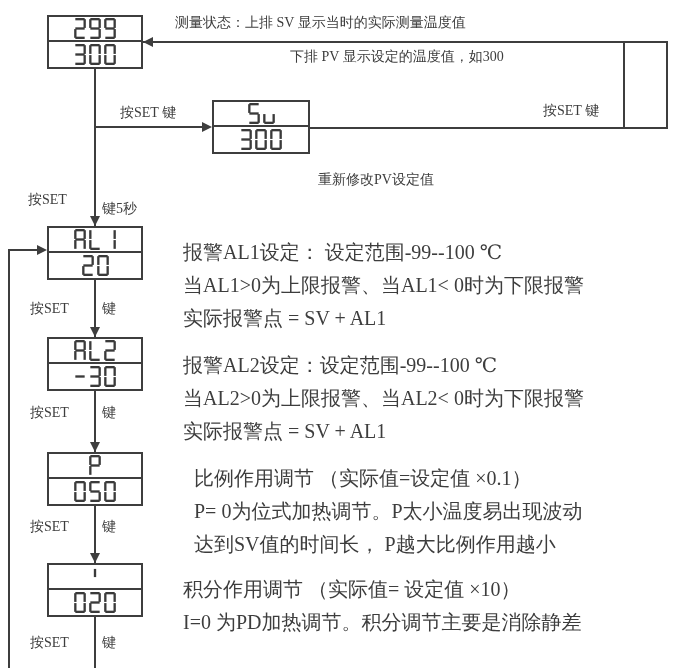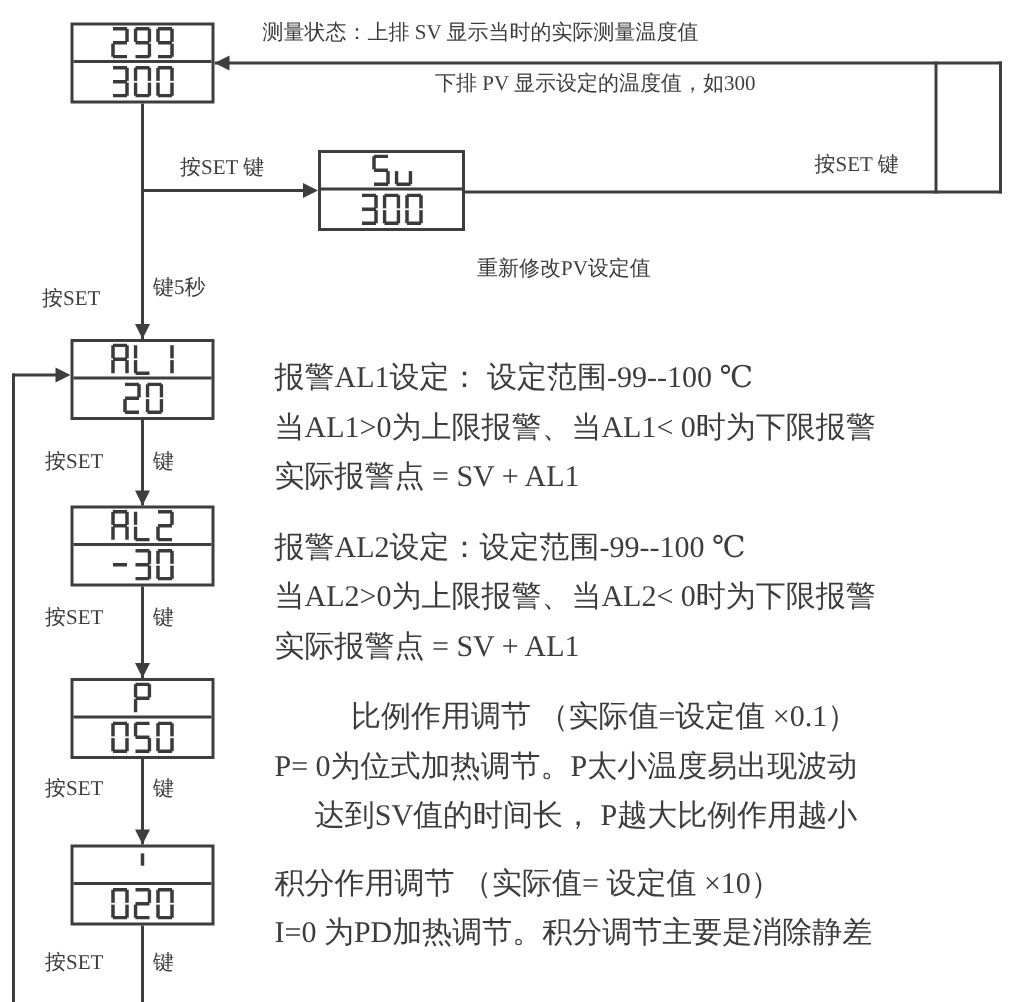--- a/index.html
+++ b/index.html
@@ -288,21 +288,21 @@
           <rect x="0" y="9.5" width="2" height="7.5"></rect>
           <rect x="0" y="1" width="2" height="7.5"></rect>
         </svg>
       </div>
   </div>
 
   <div class="txt" style="left:120px;top:100px;">按SET 键</div>
   <div class="txt" style="left:543px;top:98px;">按SET 键</div>
 
   <div class="txt" style="left:28px;top:187px;">按SET</div>
-  <div class="txt" style="left:102px;top:180px;">键5秒</div>
+  <div class="txt" style="left:102px;top:196px;">键5秒</div>
 
   <div class="txt" style="left:30px;top:296px;">按SET</div>
   <div class="txt" style="left:102px;top:296px;">键</div>
 
   <div class="txt" style="left:30px;top:400px;">按SET</div>
   <div class="txt" style="left:102px;top:400px;">键</div>
 
   <div class="txt" style="left:30px;top:514px;">按SET</div>
   <div class="txt" style="left:102px;top:514px;">键</div>
 
@@ -316,21 +316,21 @@
   <div class="block" style="left:183px;top:220px;">
     <div>报警AL1设定：  设定范围-99--100 ℃</div>
     <div>当AL1&gt;0为上限报警、当AL1&lt; 0时为下限报警</div>
     <div>实际报警点 =  SV + AL1</div>
   </div>
   <div class="block" style="left:183px;top:333px;">
     <div>报警AL2设定：设定范围-99--100 ℃</div>
     <div>当AL2&gt;0为上限报警、当AL2&lt; 0时为下限报警</div>
     <div>实际报警点 =  SV + AL1</div>
   </div>
-  <div class="block" style="left:183px;top:446px;text-align:right;">
+  <div class="block" style="left:194px;top:446px;">
     <div>比例作用调节 （实际值=设定值 ×0.1）</div>
     <div>P= 0为位式加热调节。P太小温度易出现波动</div>
     <div>达到SV值的时间长， P越大比例作用越小</div>
   </div>
   <div class="block" style="left:183px;top:557px;">
     <div>积分作用调节  （实际值= 设定值 ×10）</div>
     <div>I=0 为PD加热调节。积分调节主要是消除静差</div>
   </div>
 
 </div>

